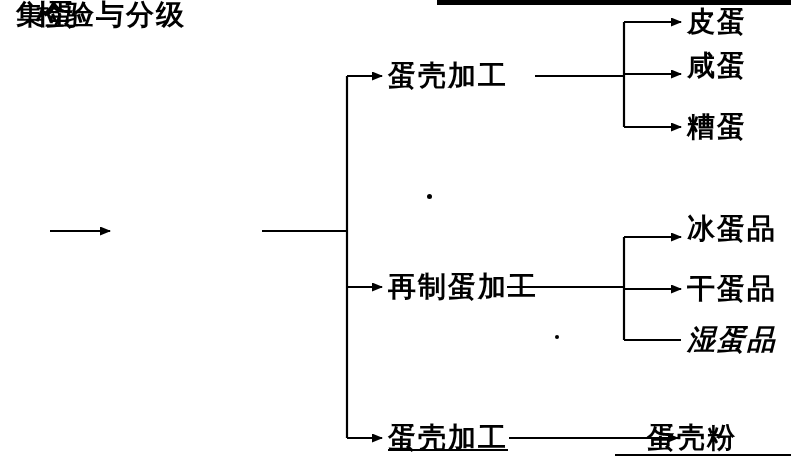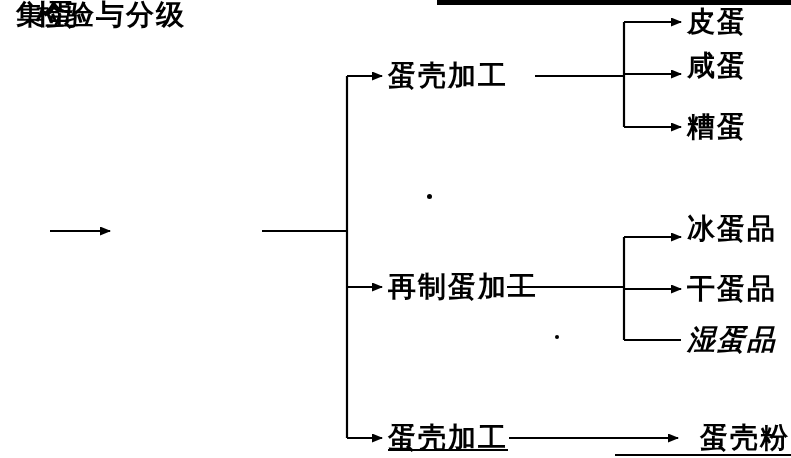--- a/index.html
+++ b/index.html
@@ -81,18 +81,18 @@
 <div class="node" style="left:388px;top:423px;text-decoration:underline;">蛋壳加工</div>
 
 <div class="node" style="left:687px;top:7px;">皮蛋</div>
 <div class="node" style="left:687px;top:51px;">咸蛋</div>
 <div class="node" style="left:687px;top:112px;">糟蛋</div>
 
 <div class="node" style="left:687px;top:214px;">冰蛋品</div>
 <div class="node" style="left:687px;top:274px;font-family:Liberation Serif, serif;">干蛋品</div>
 <div class="node" style="left:687px;top:325px;font-style:italic;">湿蛋品</div>
 
-<div class="node" style="left:700px;top:423px;">蛋壳粉</div>
+<div class="node" style="left:647px;top:423px;">蛋壳粉</div>
 
 <div class="artifact" style="left:437px;top:0;width:354px;height:5px;"></div>
 <div class="artifact" style="left:615px;top:454px;width:176px;height:2px;"></div>
 <div class="speck" style="left:427px;top:194px;width:5px;height:5px;"></div>
 <div class="speck" style="left:555px;top:335px;width:4px;height:4px;"></div>
 
 </body></html>

